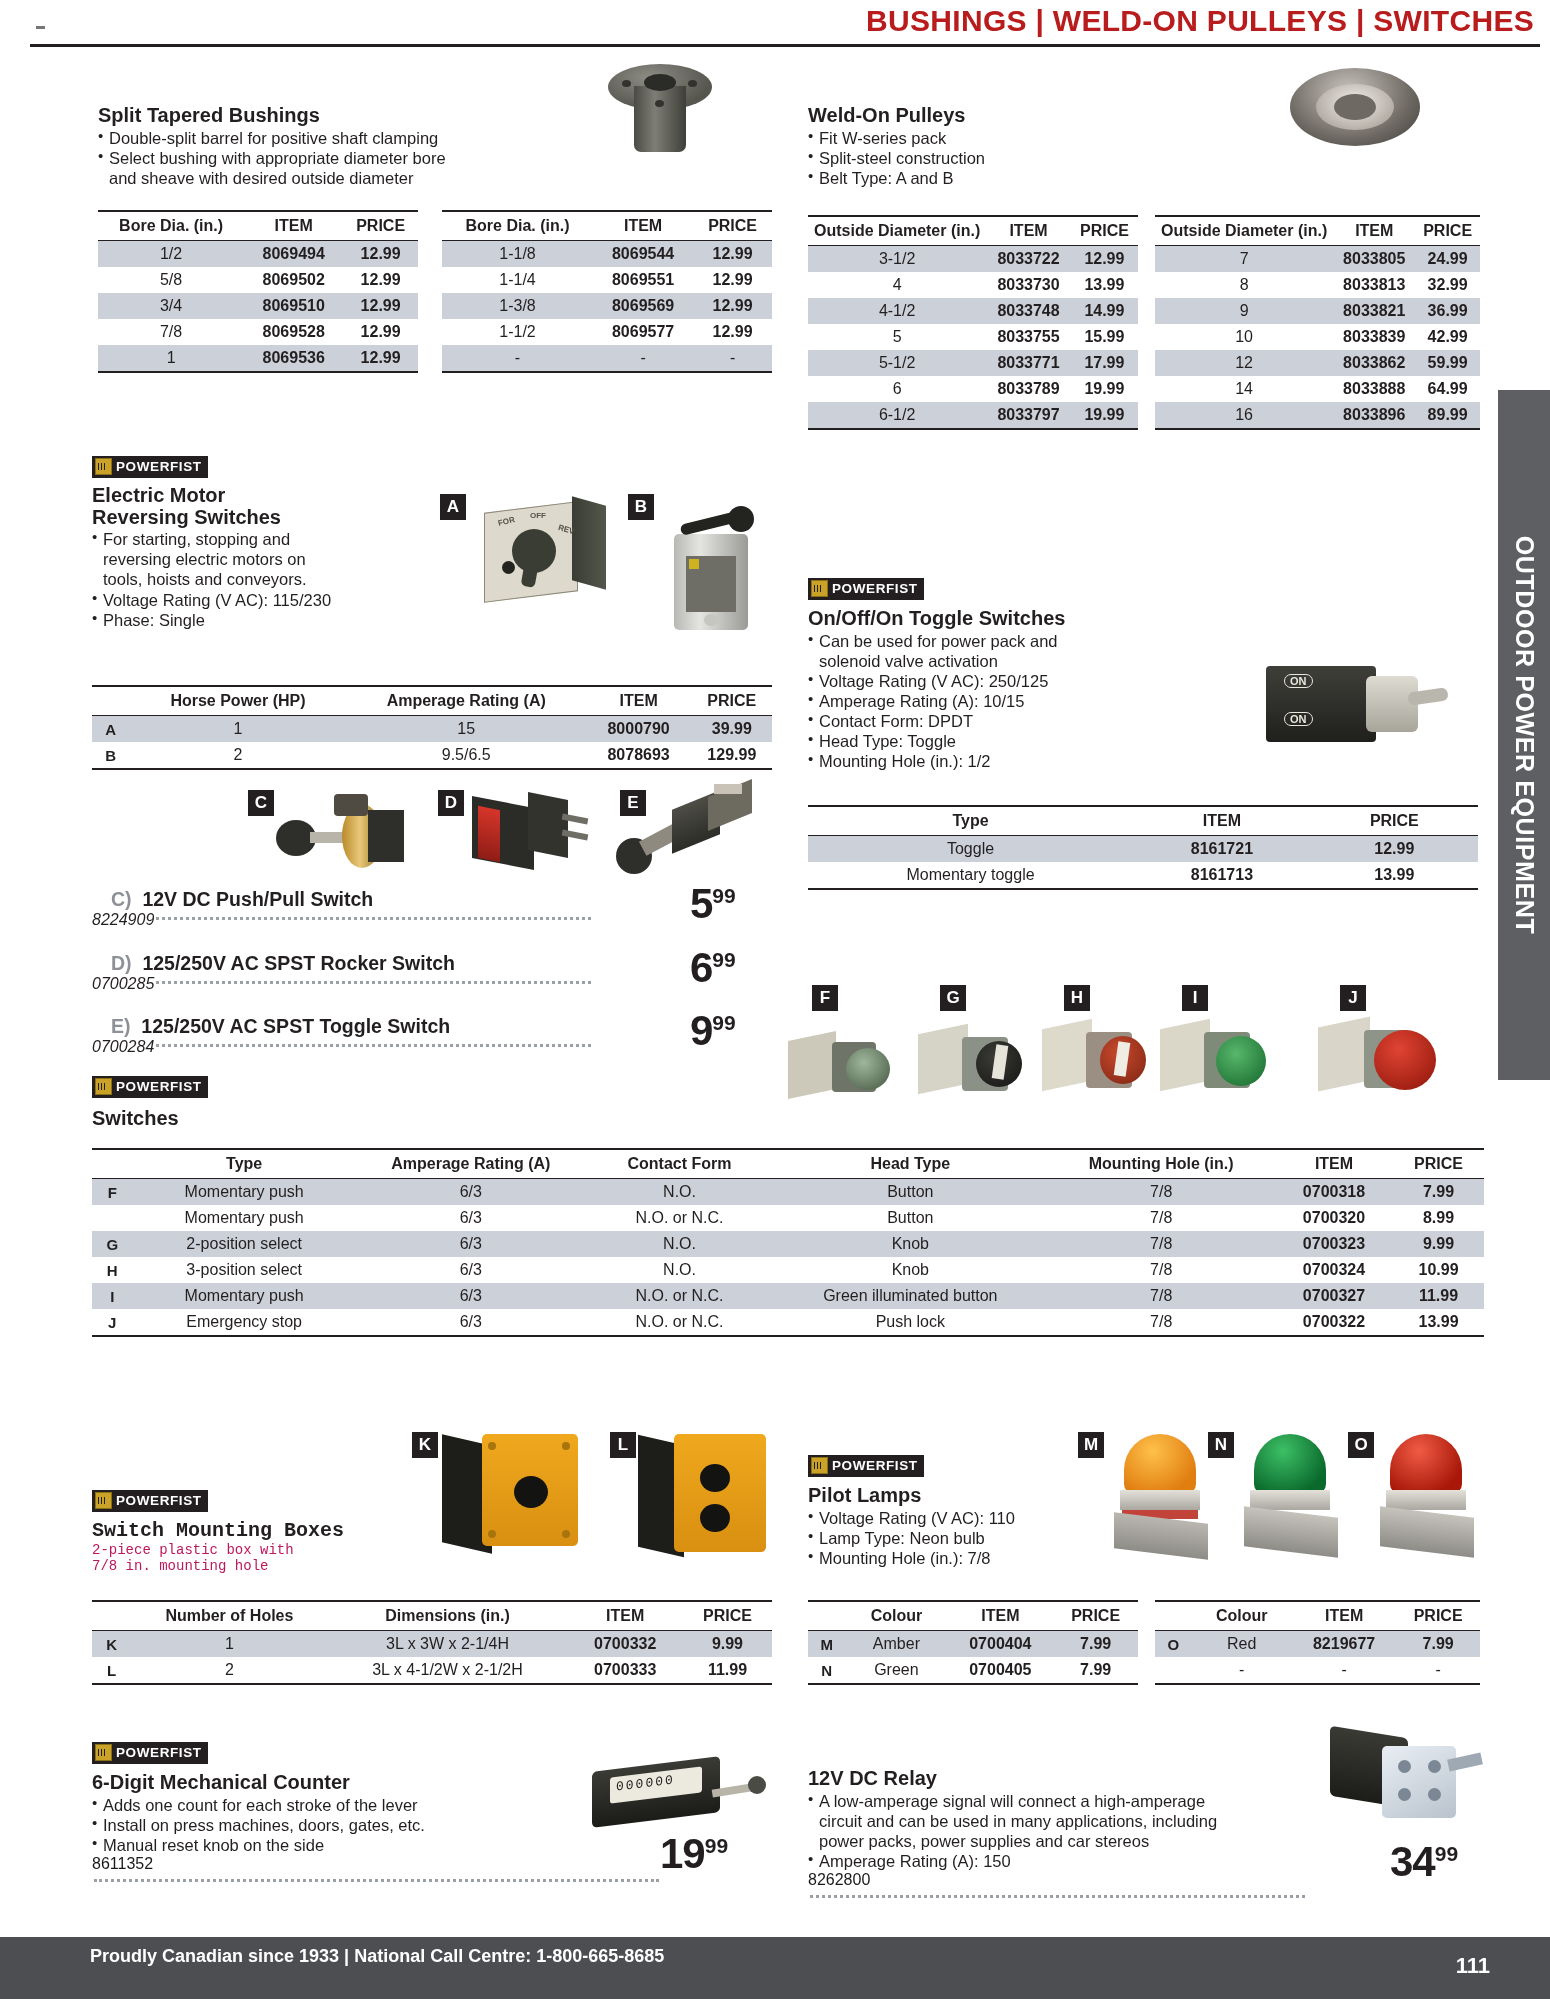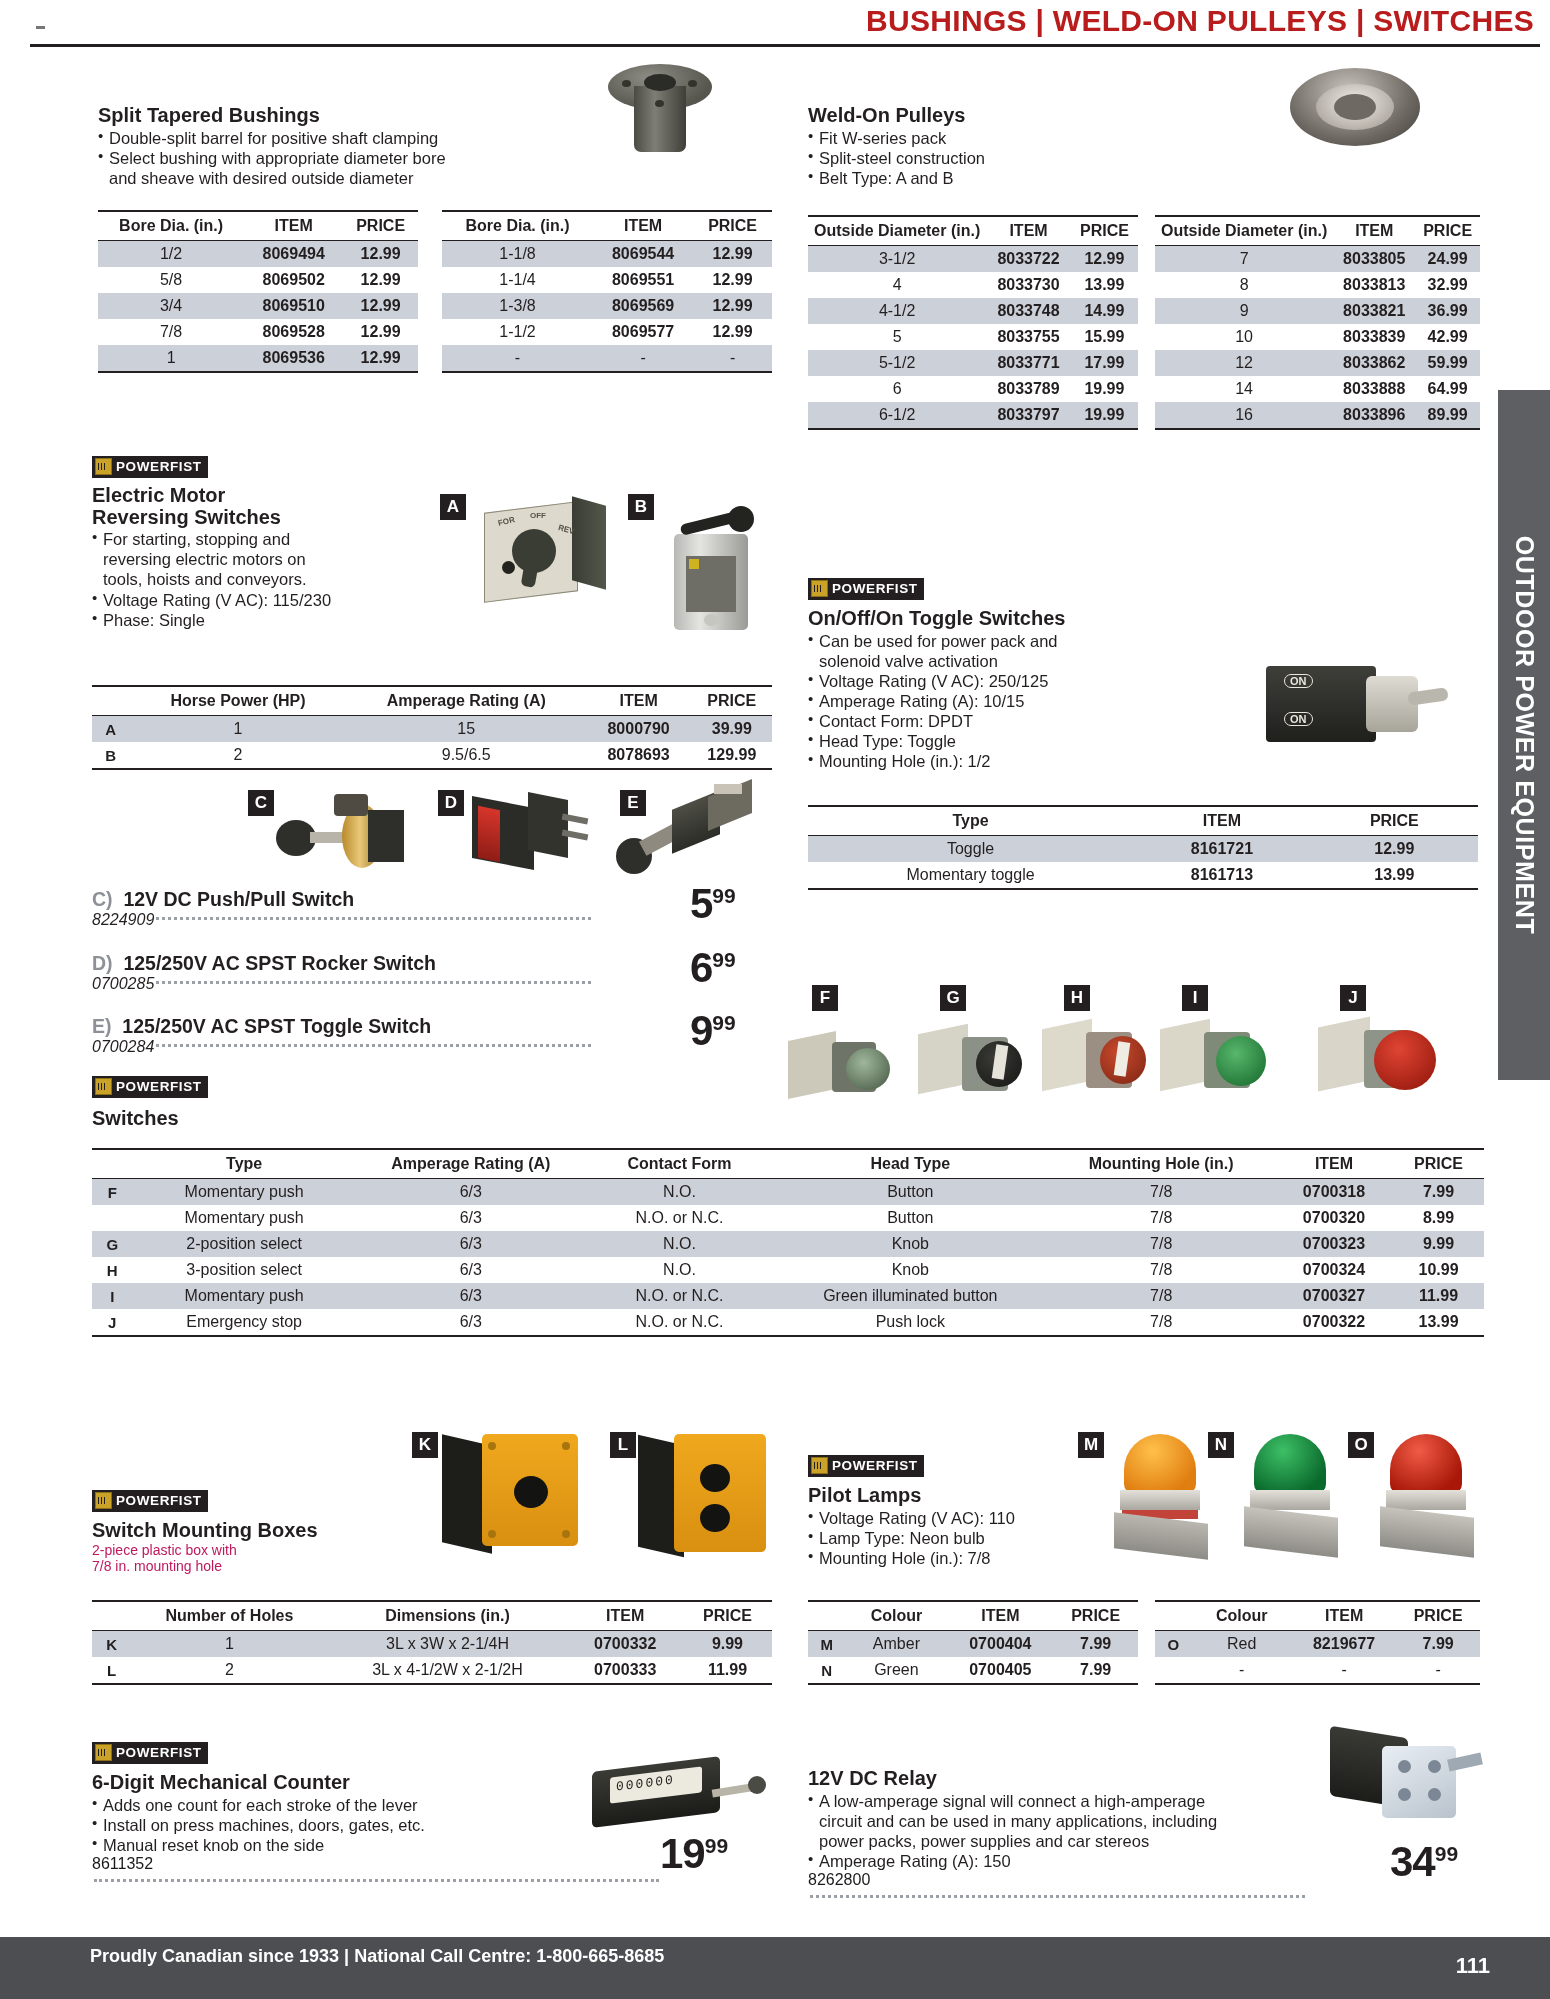--- a/index.html
+++ b/index.html
@@ -81,21 +81,21 @@
   table.t .hdrspacer{border-top:2.5px solid #231f20;border-bottom:1.5px solid #231f20;}
 
   
   .chip{
     position:absolute;width:26px;height:26px;background:#231f20;color:#fff;
     font-size:17px;font-weight:bold;text-align:center;line-height:26px;
   }
 
   
   .pl{position:absolute;}
-  .pl .nm{font-size:19.5px;font-weight:bold;color:#231f20;}
+  .pl .nm{font-size:19.5px;font-weight:bold;color:#231f20;margin-left:19px;}
   .pl .nm .ltr{color:#8d9096;font-weight:bold;}
   .pl .code{font-size:16px;font-style:italic;color:#231f20;}
   .dots{
     display:inline-block;border-bottom:3px dotted #9aa0a6;
     margin:0 4px 5px 2px;
   }
   .price-big{position:absolute;font-size:42px;font-weight:bold;color:#231f20;letter-spacing:-1px;}
   .price-sup{font-size:21px;font-weight:bold;vertical-align:super;letter-spacing:0;}
 
   
@@ -606,21 +606,21 @@
   <div class="ph" style="left:638px;top:1430px;width:140px;height:130px;">
     <div class="ph" style="left:0px;top:10px;width:46px;height:112px;background:#1d1d1a;transform:skewY(13deg);"></div>
     <div class="ph" style="left:36px;top:4px;width:92px;height:118px;background:linear-gradient(180deg,#f0a81e,#d98f10);border-radius:5px;"></div>
     <div class="ph rnd" style="left:62px;top:34px;width:30px;height:28px;background:#131311;"></div>
     <div class="ph rnd" style="left:62px;top:74px;width:30px;height:28px;background:#131311;"></div>
   </div>
 
   <div style="position:absolute;left:92px;top:1490px;">
     <span class="pf"><i></i><b>POWERFIST</b></span>
   </div>
-  <div style="position:absolute;left:92px;top:1520px;width:330px;">
+  <div style="position:absolute;left:92px;top:1520px;width:330px;font-family:Liberation Mono, monospace;">
     <div class="sect-title">Switch Mounting Boxes</div>
     <div class="sub">2-piece plastic box with</div>
     <div class="sub">7/8 in. mounting hole</div>
   </div>
 
   <table class="t" style="position:absolute;left:92px;top:1600px;width:680px;">
     <thead>
         <tr>
       <th class="hdrspacer" style="width:32px"></th>
       <th style="width:200px">Number of Holes</th>

